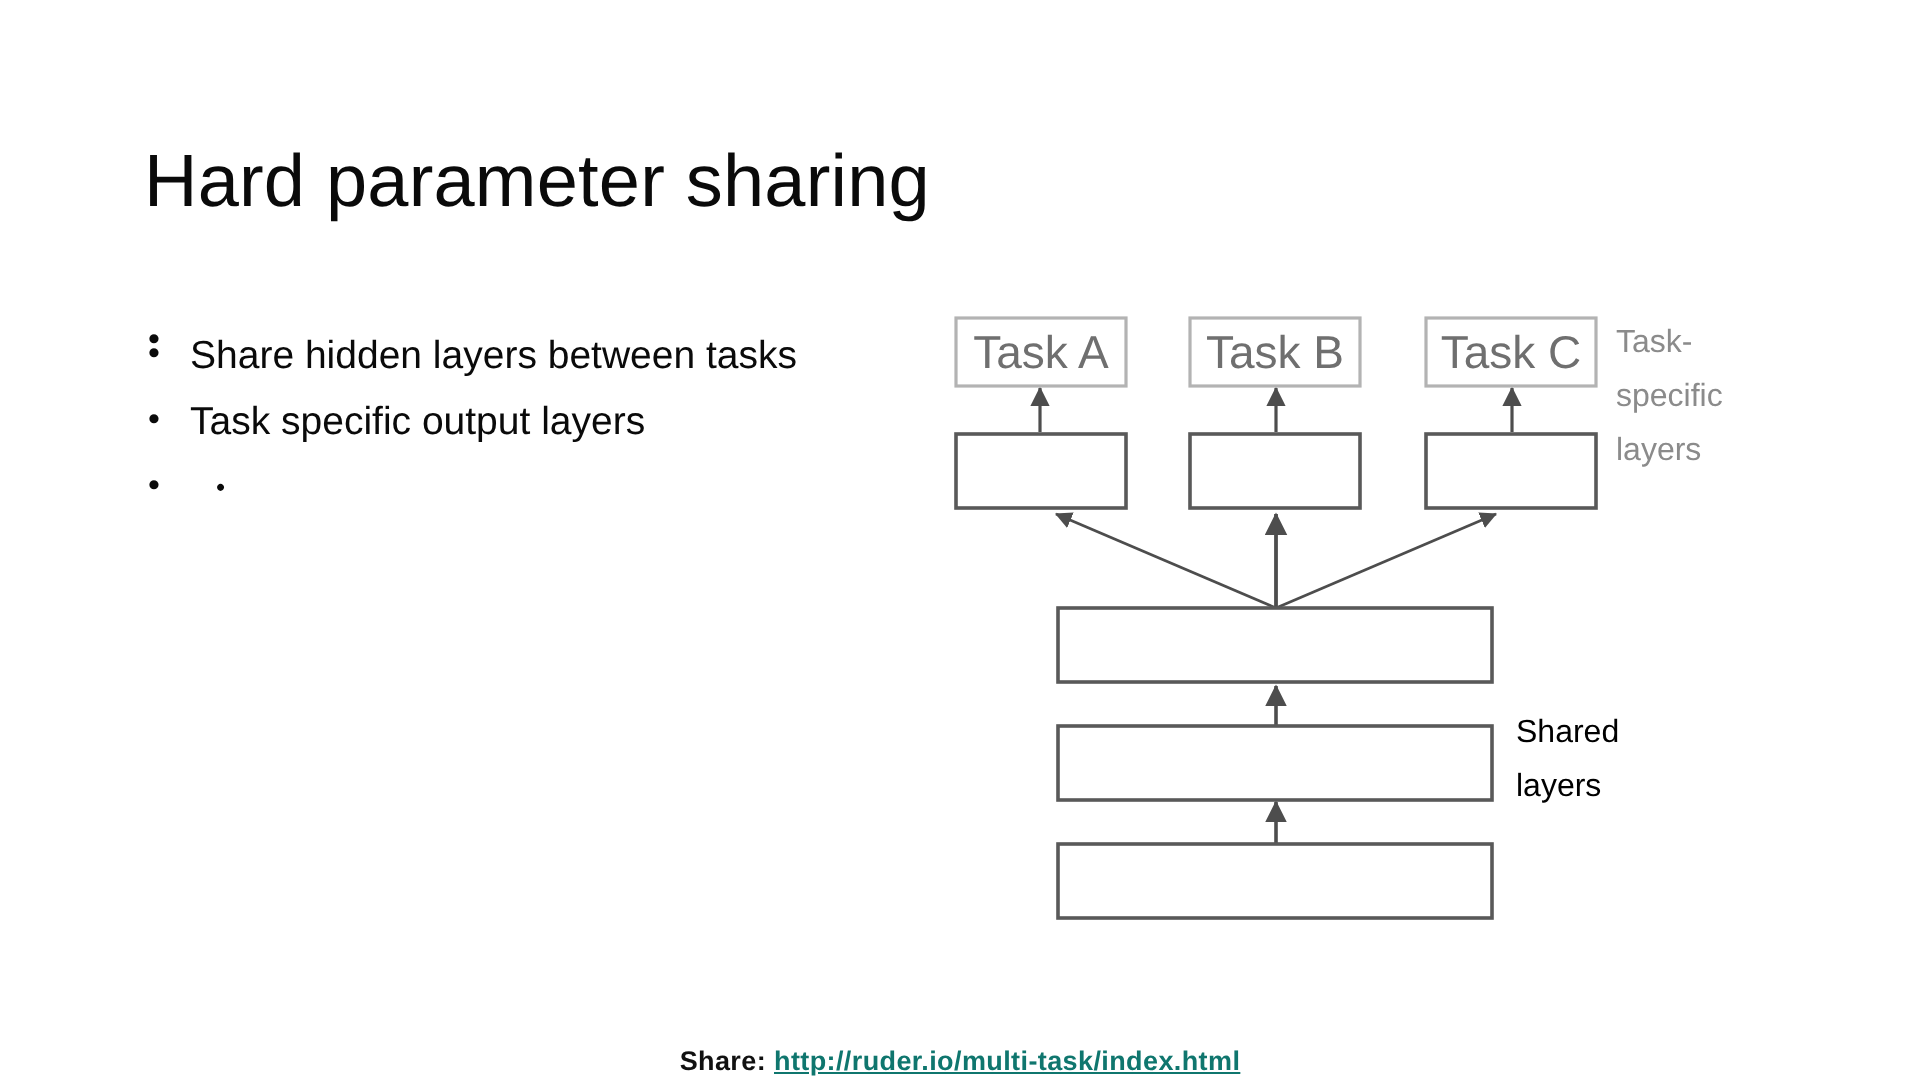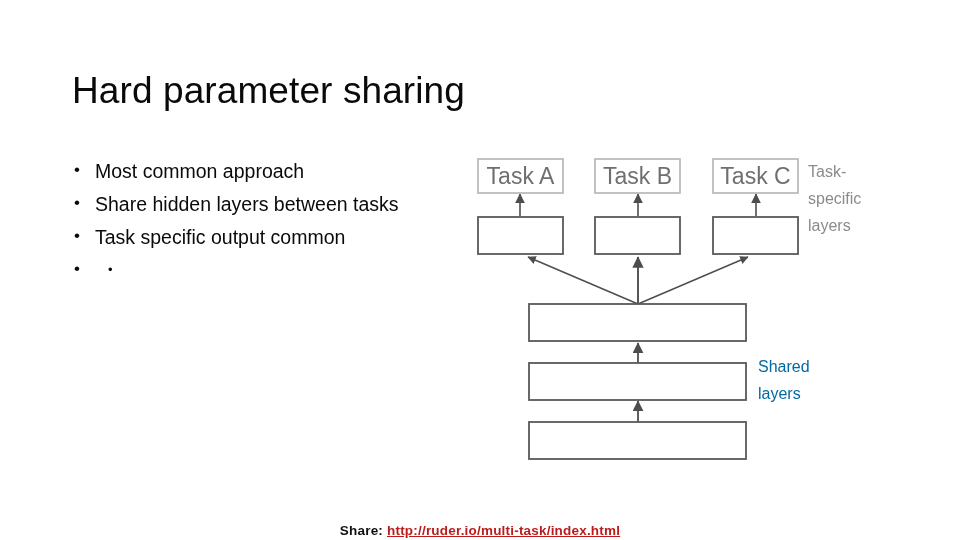--- a/index.html
+++ b/index.html
@@ -134,31 +134,30 @@
 <body>
 
 <div id="slide">
 
   <div id="slide-title">Hard parameter sharing</div>
 
   <div id="body-text">
 
     <div class="bullet-l1">
       <span class="marker">•</span>
-      <span>Most common approach</span>
     </div>
 
     <div class="bullet-l1">
       <span class="marker">•</span>
       <span>Share hidden layers between tasks</span>
     </div>
 
     <div class="bullet-l1">
       <span class="marker">•</span>
-      <span>Task specific output common</span>
+      <span>Task specific output layers</span>
     </div>
 
     <div class="bullet-l1">
       <span class="marker">•</span>
     </div>
 
     <div class="sub-list">
       <div class="bullet-l2">
         <span class="marker">•</span>
       </div>
@@ -216,22 +215,22 @@
 
       <text id="svg-task-a" x="54.5" y="34" text-anchor="middle" font-family="Liberation Sans, sans-serif" font-size="23" fill="#6f6f6f">Task A</text>
       <text id="svg-task-b" x="171.5" y="34" text-anchor="middle" font-family="Liberation Sans, sans-serif" font-size="23" fill="#6f6f6f">Task B</text>
       <text id="svg-task-c" x="289.5" y="34" text-anchor="middle" font-family="Liberation Sans, sans-serif" font-size="23" fill="#6f6f6f">Task C</text>
     </svg>
 
     <div class="diag-label" id="label-task-specific" style="color: rgb(139, 139, 139);">Task-
 specific
 layers</div>
 
-    <div class="diag-label" id="label-shared" style="color: #0369a1;">Shared
+    <div class="diag-label" id="label-shared" style="color: #000000;">Shared
 layers</div>
 
   </div>
 
   <div id="source-line">
-    <span>Share: </span><span id="source-link" style="color: #b91c1c; text-decoration: underline;">http://ruder.io/multi-task/index.html</span>
+    <span>Share: </span><span id="source-link" style="color: #0f766e; text-decoration: underline;">http://ruder.io/multi-task/index.html</span>
   </div>
 
 </div>
 
 </body></html>

